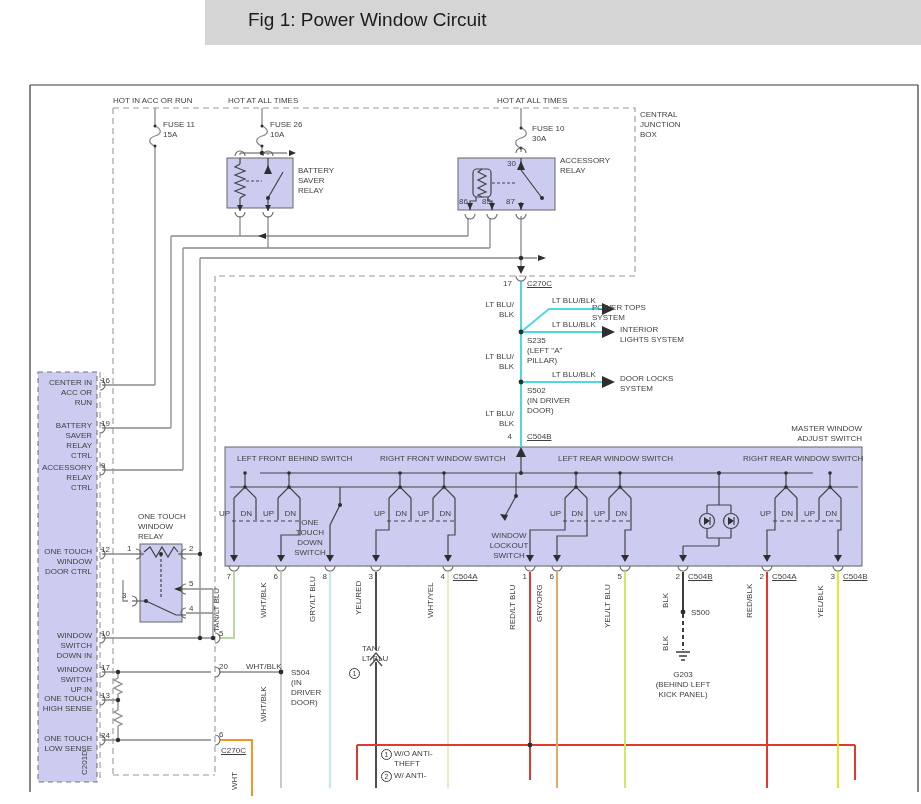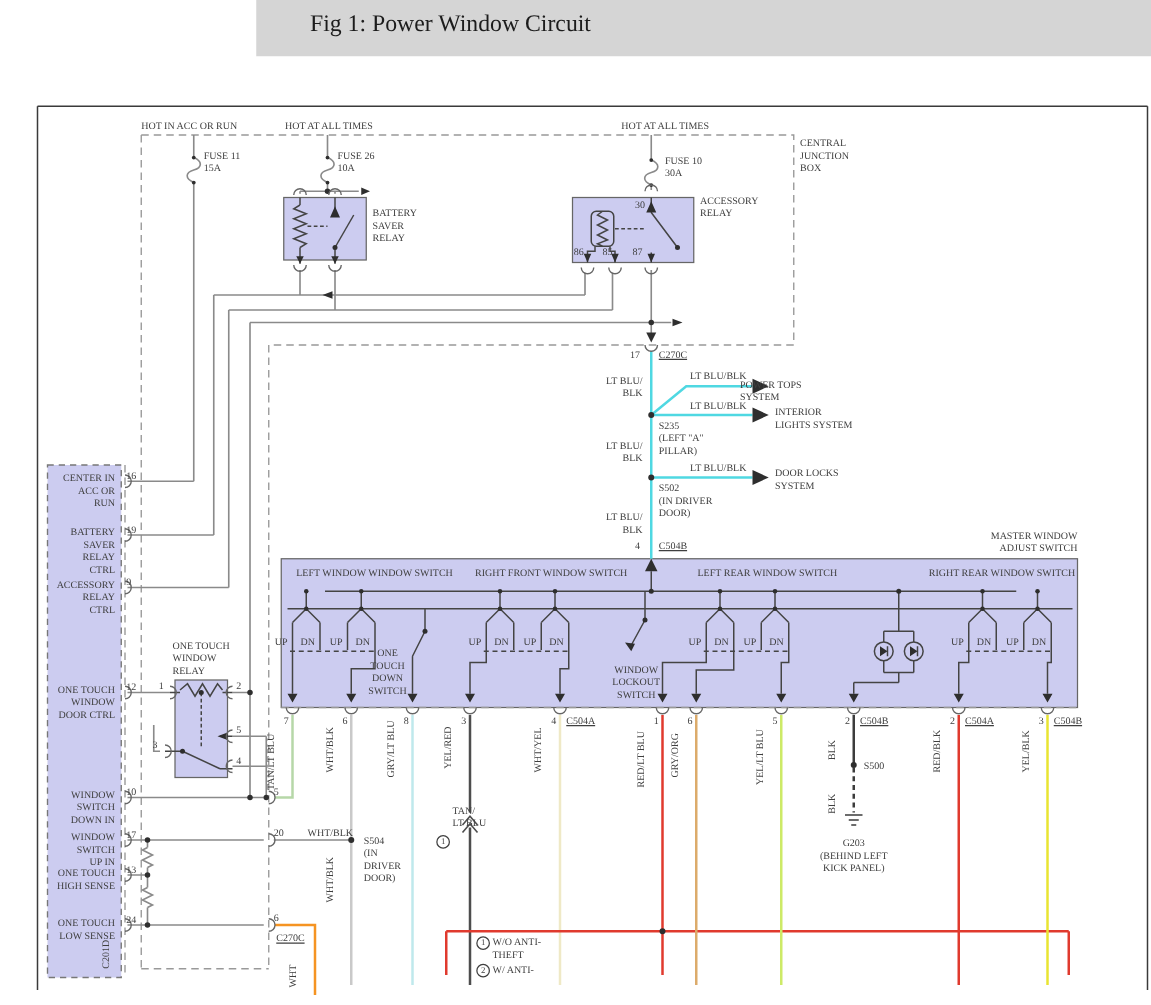--- a/index.html
+++ b/index.html
@@ -1,17 +1,17 @@
 <!DOCTYPE html>
 <html><head>
 <meta charset="utf-8">
 <style>
   html,body{margin:0;padding:0;background:#fff}
   #stage{position:relative;width:921px;height:804px;background:#fff;overflow:hidden;
-         font-family:Liberation Serif, serif}
+         font-family:Liberation Sans, sans-serif}
   #headerbar{position:absolute;left:205px;top:0;width:716px;height:45px;background:#d5d5d5}
   #pagetitle{position:absolute;left:43px;top:9px;font-size:19px;color:#1c1c1c}
   svg{position:absolute;left:0;top:0}
   .lbl{position:absolute;font-size:8px;line-height:10px;color:#3f3f3f;white-space:nowrap}
   .lbl div{white-space:nowrap}
   .r{text-align:right}
   .c{text-align:center}
   .u{text-decoration:underline}
   .vlbl{transform:rotate(-90deg);transform-origin:0 100%}
   .circ{display:inline-block;width:9px;height:9px;border:1px solid #3f3f3f;border-radius:50%;
@@ -305,21 +305,21 @@
       <div>LT BLU/</div>
       <div>BLK</div>
     </div>
   <div class="lbl r" style="left:494px;top:432px;width:18px">4</div>
   <div class="lbl u" style="left:527px;top:432px">C504B</div>
 
   <div class="lbl r" style="left:762px;top:424px;width:100px">
       <div>MASTER WINDOW</div>
       <div>ADJUST SWITCH</div>
     </div>
-  <div class="lbl" style="left:237px;top:454px">LEFT WINDOW WINDOW SWITCH</div>
+  <div class="lbl" style="left:237px;top:454px">LEFT FRONT BEHIND SWITCH</div>
   <div class="lbl" style="left:380px;top:454px">RIGHT FRONT WINDOW SWITCH</div>
   <div class="lbl" style="left:558px;top:454px">LEFT REAR WINDOW SWITCH</div>
   <div class="lbl" style="left:743px;top:454px">RIGHT REAR WINDOW SWITCH</div>
 
   <div class="lbl r" style="left:214px;top:509px;width:16px">UP</div>
   <div class="lbl r" style="left:236px;top:509px;width:16px">DN</div>
   <div class="lbl r" style="left:258px;top:509px;width:16px">UP</div>
   <div class="lbl r" style="left:280px;top:509px;width:16px">DN</div>
   <div class="lbl r" style="left:369px;top:509px;width:16px">UP</div>
   <div class="lbl r" style="left:391px;top:509px;width:16px">DN</div>

